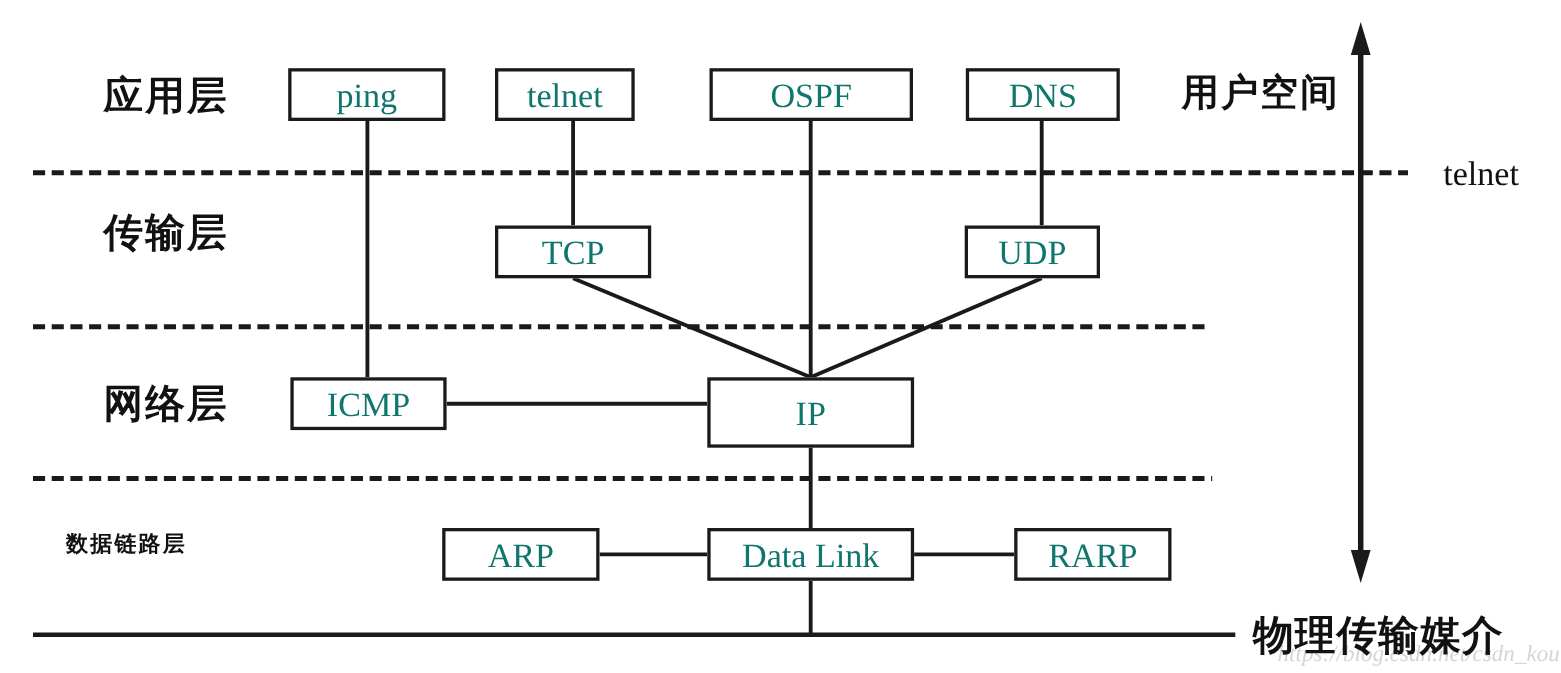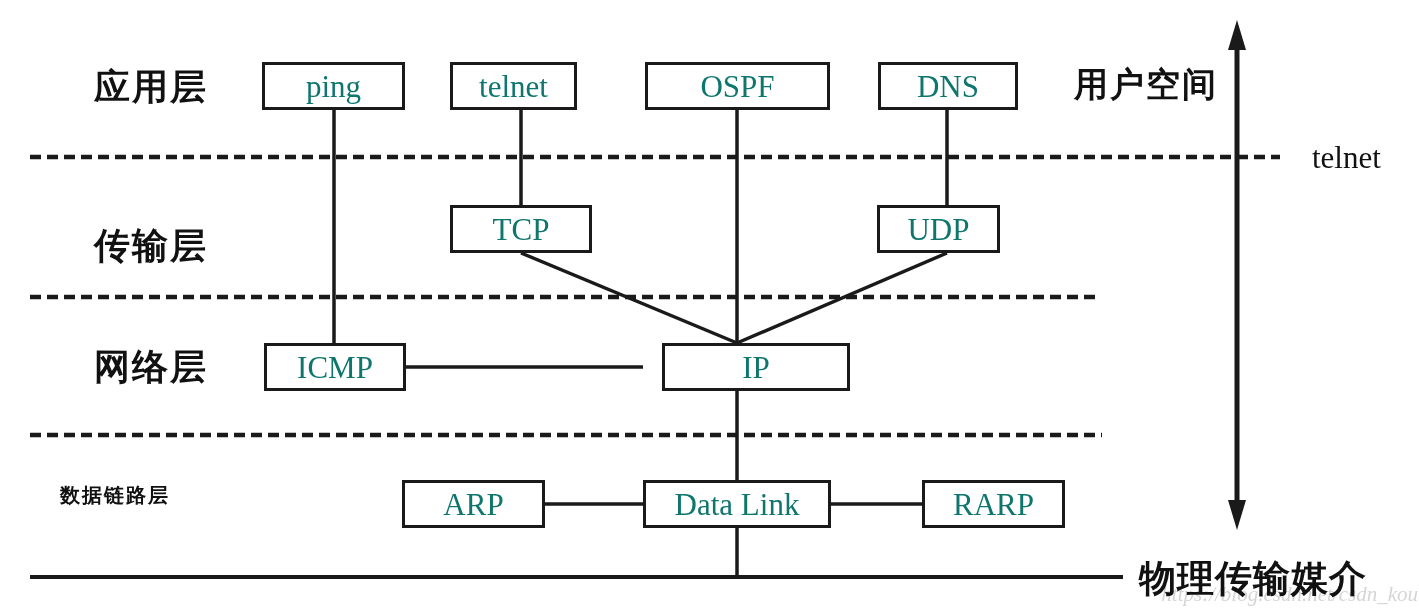--- a/index.html
+++ b/index.html
@@ -46,27 +46,27 @@
     font-style:italic;
   }
   
   .n-ping    {left:262px;top:62px; width:143px;height:48px;}
   .n-telnet  {left:450px;top:62px; width:127px;height:48px;}
   .n-ospf    {left:645px;top:62px; width:185px;height:48px;}
   .n-dns     {left:878px;top:62px; width:140px;height:48px;text-align:center;}
   .n-tcp     {left:450px;top:205px;width:142px;height:48px;}
   .n-udp     {left:877px;top:205px;width:123px;height:48px;}
   .n-icmp    {left:264px;top:343px;width:142px;height:48px;}
-  .n-ip      {left:662px;top:343px;width:188px;height:48px;}
+  .n-ip      {left:643px;top:343px;width:188px;height:64px;}
   .n-arp     {left:402px;top:480px;width:143px;height:48px;}
   .n-datalink{left:643px;top:480px;width:188px;height:48px;}
   .n-rarp    {left:922px;top:480px;width:143px;height:48px;}
   
   .l-application{left:94px; top:69px;}
-  .l-transport  {left:94px; top:228px;}
+  .l-transport  {left:94px; top:194px;}
   .l-network    {left:94px; top:349px;}
   .l-datalink   {left:60px; top:485px;font-size:20px;}
   .s-user       {left:1074px;top:68px;}
   .s-kernel     {left:1074px;top:347px;}
   .socket-label {left:1312px;top:142px;}
   .physical-label{left:1107px;top:560px;}
 </style>
 </head>
 <body>
 

